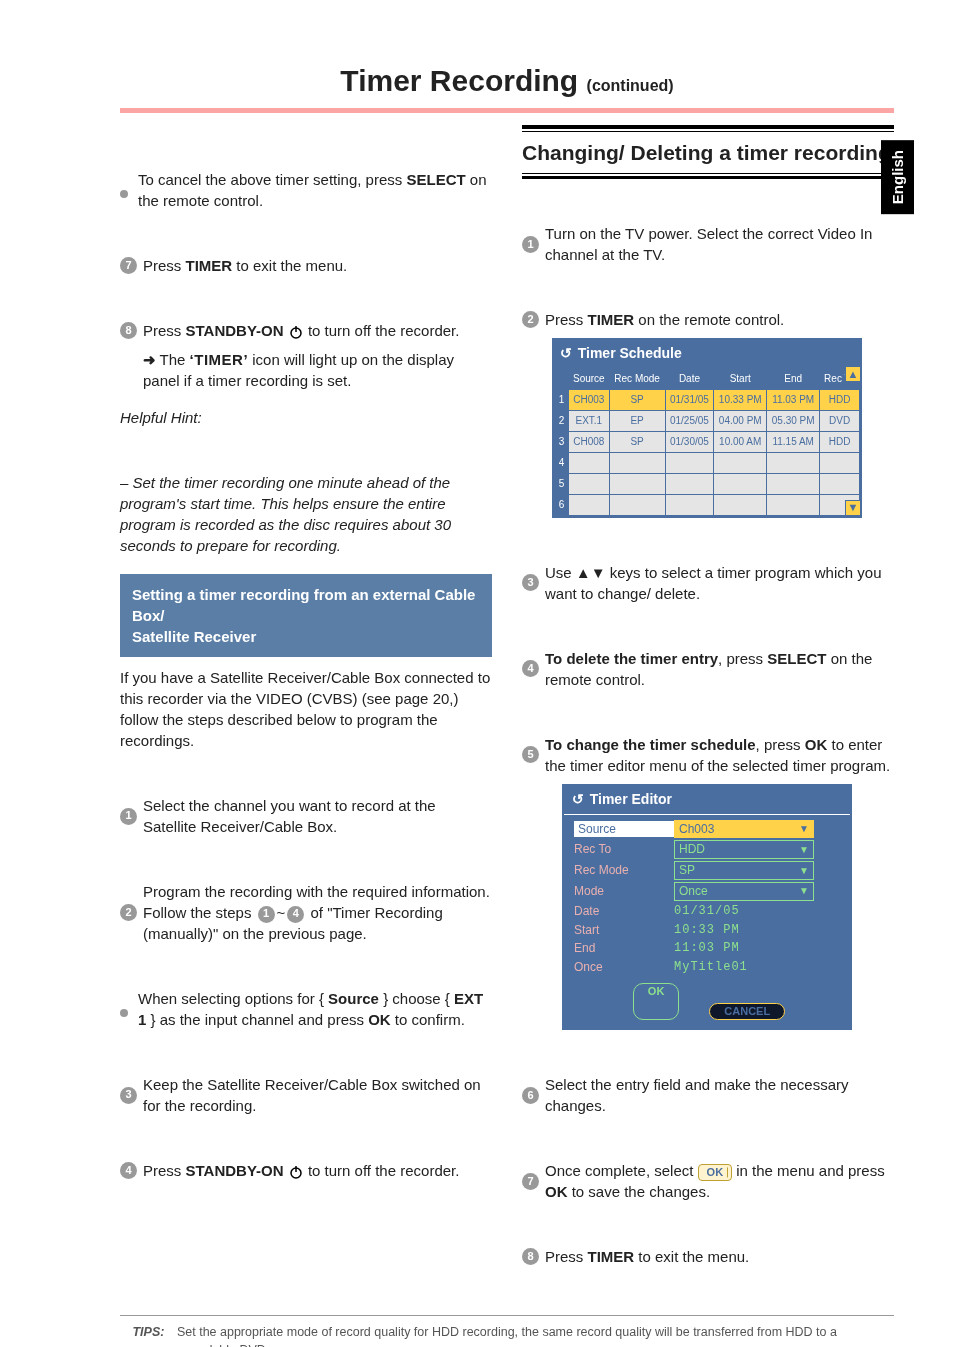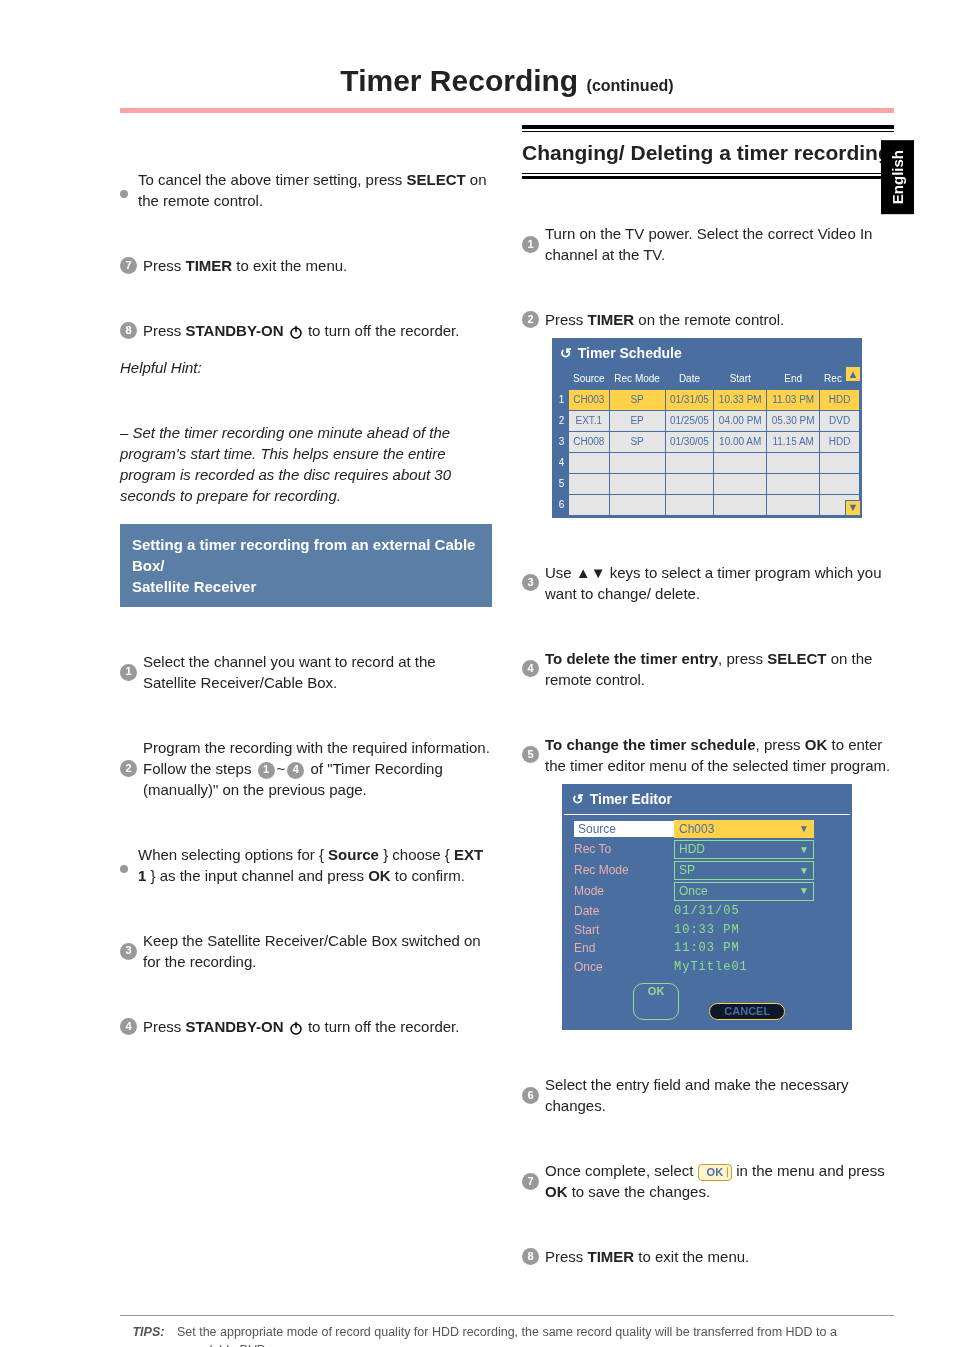--- a/index.html
+++ b/index.html
@@ -184,27 +184,31 @@
         <div class="text">
           <span>Press </span><b>STANDBY-ON</b>
           <svg class="power" width="16" height="16" viewBox="0 0 16 16">
               <circle cx="8" cy="9" r="5" fill="none" stroke="#000" stroke-width="1.5"></circle>
               <line x1="8" y1="2" x2="8" y2="8" stroke="#000" stroke-width="1.5"></line>
             </svg>
           <span> to turn off the recorder.</span>
         </div>
       </div>
 
+      <div class="indent">
+        <span class="arrow">➜</span><span>The </span><b class="smallcaps">‘TIMER’</b><span> icon will light up on the display panel if a timer recording is set.</span>
+      </div>
 
       <div class="hint-title">Helpful Hint:</div>
       <div class="hint-body">– Set the timer recording one minute ahead of the program's start time. This helps ensure the entire program is recorded as the disc requires about 30 seconds to prepare for recording.</div>
 
       <div class="blue-box" style="white-space:pre-line;">Setting a timer recording from an external Cable Box/
 Satellite Receiver</div>
 
+      <div style="margin-bottom:12px;">If you have a Satellite Receiver/Cable Box connected to this recorder via the VIDEO (CVBS) (see page 20,) follow the steps described below to program the recordings.</div>
 
       <div class="step">
         <span class="circle">1</span>
         <div class="text">Select the channel you want to record at the Satellite Receiver/Cable Box.</div>
       </div>
 
       <div class="step">
         <span class="circle">2</span>
         <div class="text">
           <span>Program the recording with the required information. Follow the steps </span><span class="circle" style="margin:0 2px;">1</span><span>~</span><span class="circle" style="margin:0 2px;">4</span><span> of "Timer Recording (manually)" on the previous page.</span>

